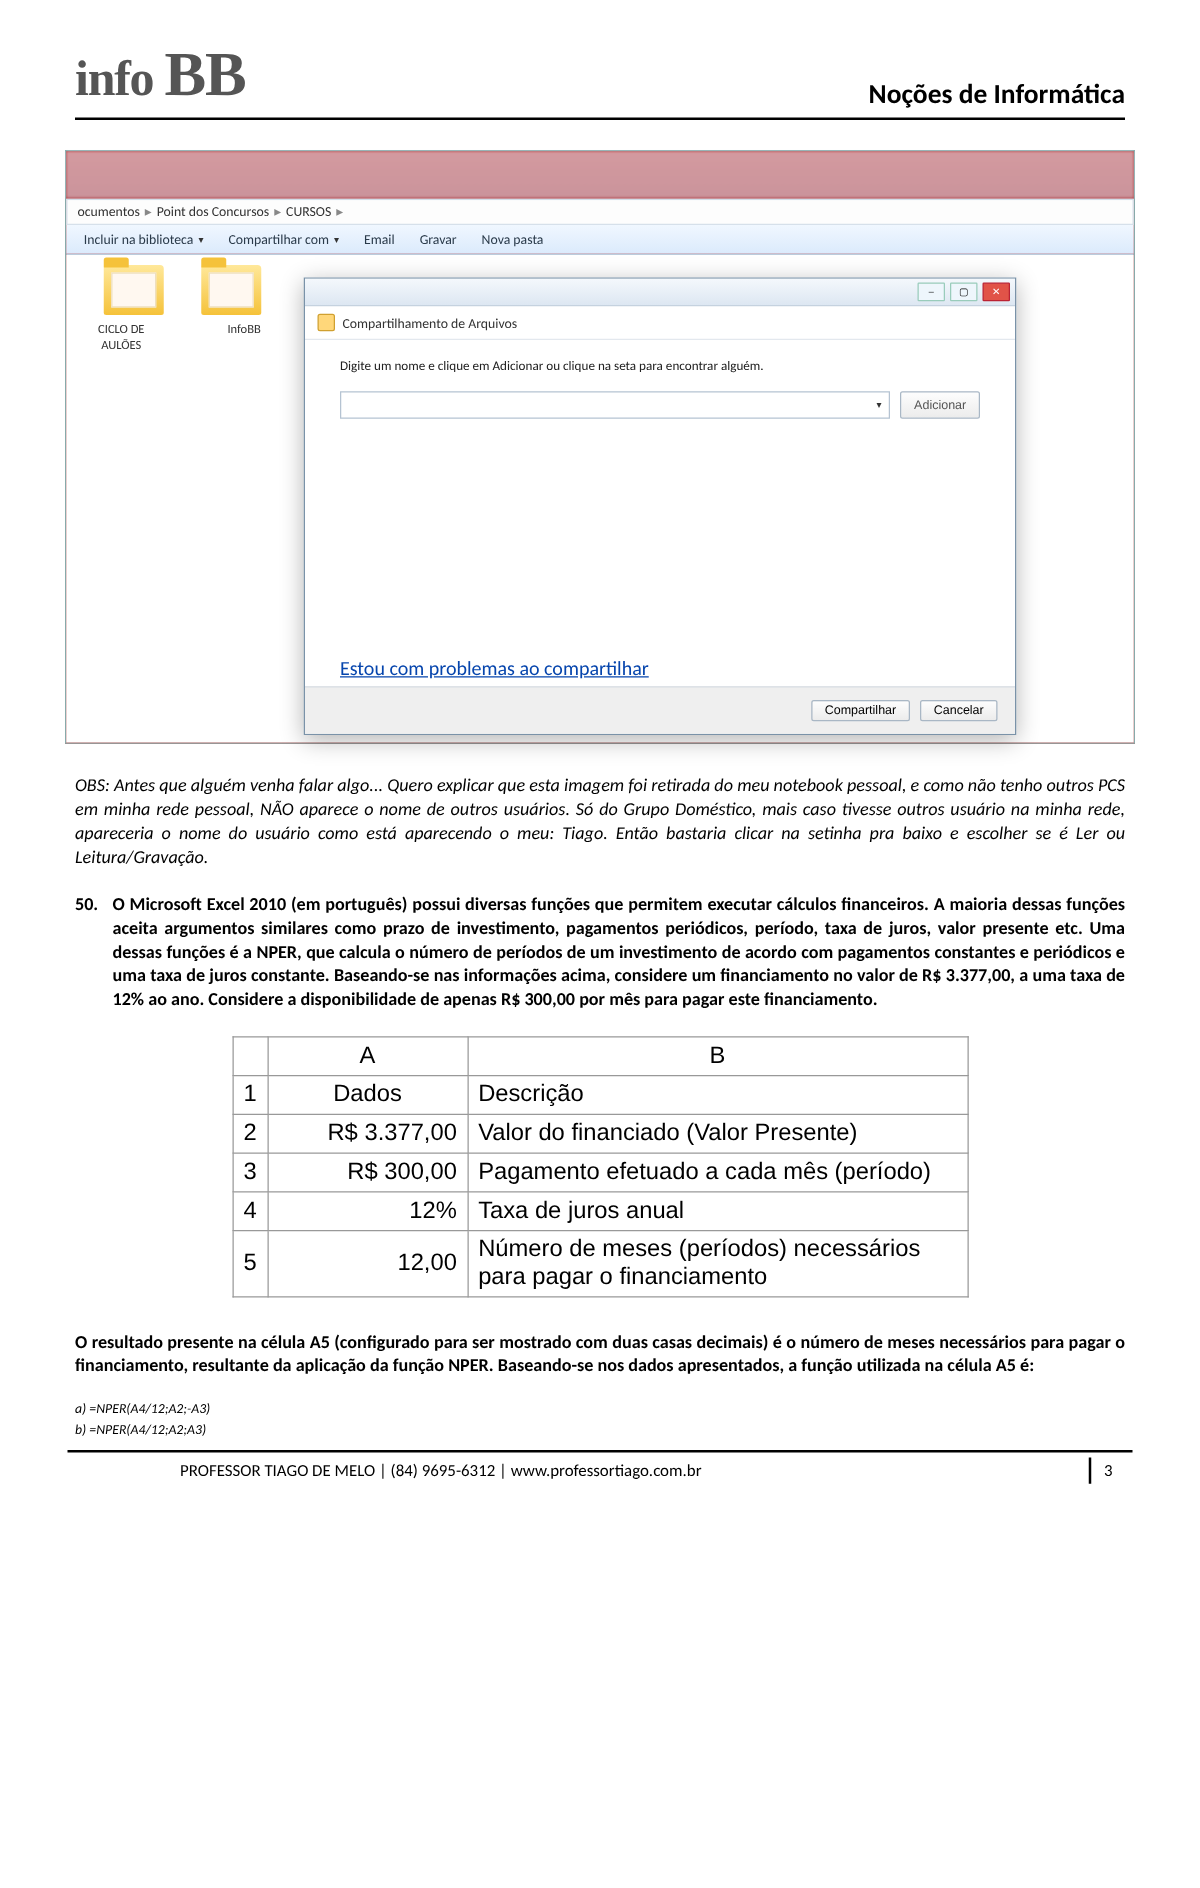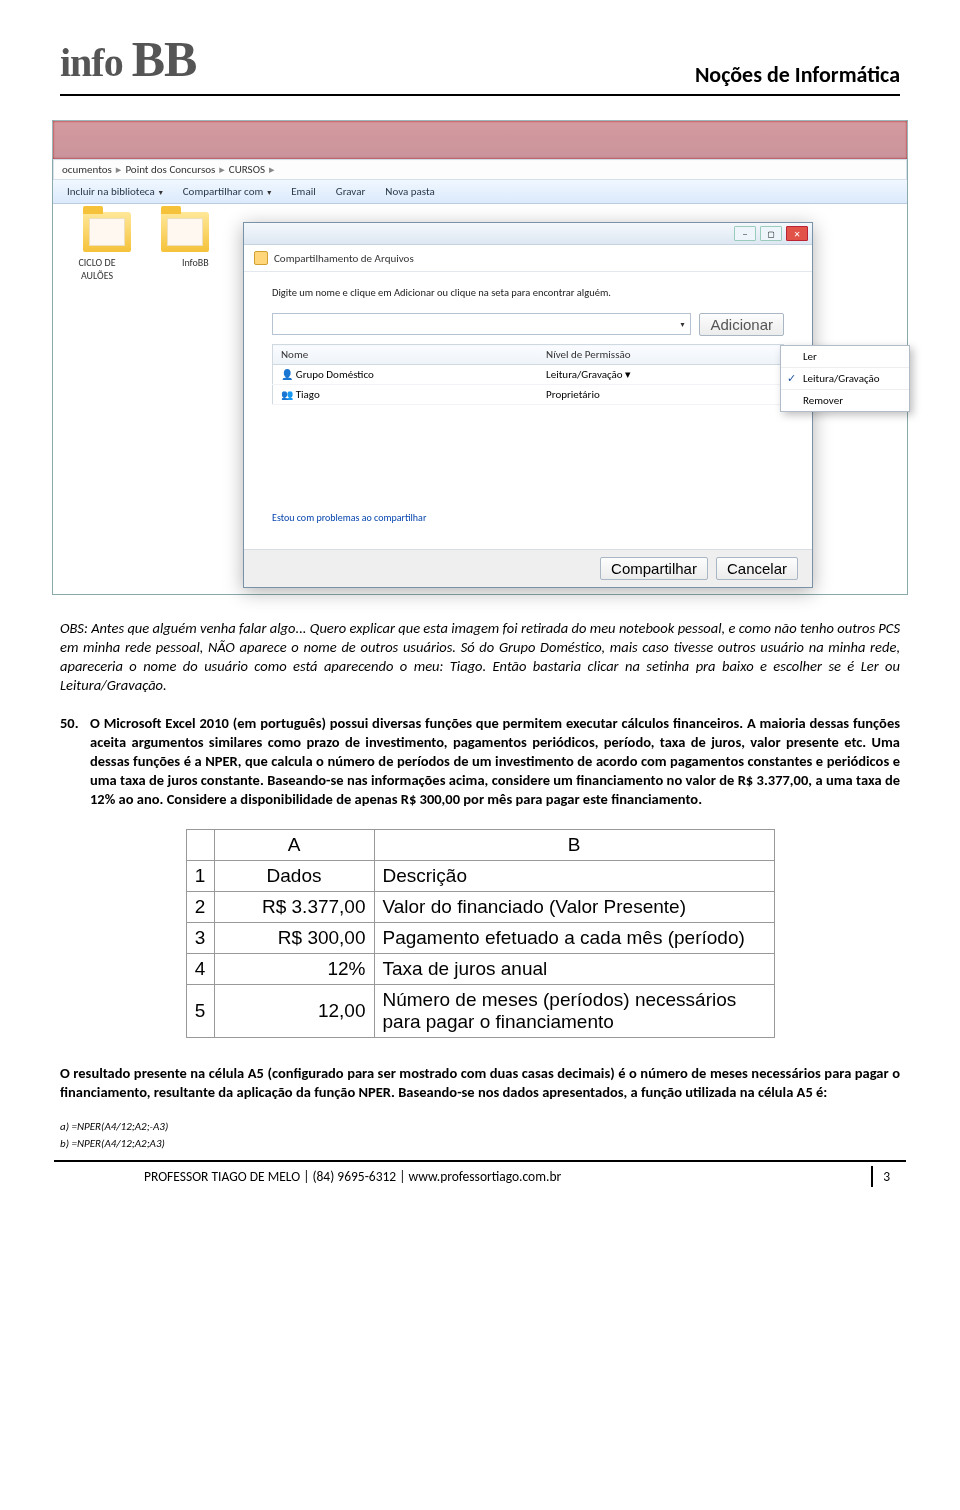--- a/index.html
+++ b/index.html
@@ -41,34 +41,34 @@
   }
   .winbtn { width: 22px; height: 15px; border: 1px solid #9cb; background: #eef6fc; font-size: 8px; display: flex; align-items: center; justify-content: center; border-radius: 1px;}
   .winbtn.close { background: #e15348; border-color: #b23; color: #fff; }
   .dialog-sub { display: flex; align-items: center; gap: 6px; padding: 6px 10px; font-size: 11px; color: #333; border-bottom: 1px solid #e3e8ee;}
   .dialog-sub .mini-icon { width: 14px; height: 14px; background: #ffd77a; border: 1px solid #d0a030; border-radius: 2px; }
   .dialog-inner { padding: 14px 28px 10px 28px; font-size: 11px; }
   .dlg-h { color: #003399; font-size: 13px; margin-bottom: 12px; }
   .dlg-sm { font-size: 10.5px; color: #222; margin-bottom: 14px; }
   .combo-row { display: flex; gap: 8px; margin-bottom: 8px; }
   .combo { flex: 1; height: 22px; border: 1px solid #b5c3d2; background: #fff; display: flex; align-items: center; justify-content: flex-end; padding: 0 6px; }
-  .btn-small { border: 1px solid #a9b7c5; background: linear-gradient(#fdfdfd,#ececec); font-size: 15px; padding: 2px 10px; border-radius: 2px; color: #555;}
+  .btn-small { border: 1px solid #a9b7c5; background: linear-gradient(#fdfdfd,#ececec); font-size: 10px; padding: 2px 10px; border-radius: 2px; color: #555;}
   .share-table { width: 100%; border: 1px solid #d0d8e0; font-size: 11px; border-collapse: collapse; }
   .share-table th { text-align: left; font-weight: normal; background: linear-gradient(#fafcff,#eef3f9); border-bottom: 1px solid #d0d8e0; padding: 3px 8px; color: #333; }
   .share-table td { padding: 3px 8px; border-bottom: 1px solid #f1f3f6; }
   .share-table td:first-child::before { content: "👥 "; font-size: 10px; }
   .share-table tr:nth-child(2) td:first-child::before { content: "👤 "; font-size: 10px; }
   .context-menu {
     position: absolute; top: 122px; right: -98px; width: 130px; background: #fff;
     border: 1px solid #b0bcc8; box-shadow: 3px 3px 8px rgba(0,0,0,.25); font-size: 11px; z-index: 5;
   }
   .context-menu div { padding: 4px 12px 4px 22px; position: relative; }
   .context-menu div + div { border-top: 1px solid #eee; }
   .context-menu .chk::before { content: "✓"; position: absolute; left: 6px; color: #1a4f9c; }
-  .link-help { color: #0645ad; font-size: 10px; position: absolute; left: 28px; bottom: 63px; }
+  .link-help { color: #0645ad; text-decoration: underline; font-size: 16px; position: absolute; left: 28px; bottom: 42px; }
   .dialog-footer { position: absolute; bottom: 0; left: 0; right: 0; height: 38px; background: #efefef; border-top: 1px solid #d7dde3; display: flex; justify-content: flex-end; align-items: center; gap: 8px; padding: 0 14px;}
   .dialog-footer .btn-small { color: #000; }
 
   
   .obs { font-style: italic; font-size: 14.5px; text-align: justify; margin-bottom: 18px; line-height: 1.32; }
   .q { font-size: 14.5px; text-align: justify; margin-bottom: 20px; line-height: 1.32; display: flex; }
   .q .num { font-weight: bold; width: 30px; flex-shrink: 0; }
   .q .body { flex: 1; font-weight: bold; }
 
   
@@ -143,41 +143,20 @@
         <span>Compartilhamento de Arquivos</span>
       </div>
       <div class="dialog-inner">
         <div class="dlg-sm">Digite um nome e clique em Adicionar ou clique na seta para encontrar alguém.</div>
         <div class="combo-row">
           <div class="combo">
               <span class="tri">▾</span>
             </div>
           <button class="btn-small">Adicionar</button>
         </div>
-        <table class="share-table">
-          <tbody>
-              <tr>
-            <th>Nome</th>
-            <th>Nível de Permissão</th>
-          </tr>
-          <tr>
-            <td>Grupo Doméstico</td>
-            <td>Leitura/Gravação ▾</td>
-          </tr>
-          <tr>
-            <td>Tiago</td>
-            <td>Proprietário</td>
-          </tr>
-        </tbody>
-          </table>
-        <div class="context-menu">
-          <div>Ler</div>
-          <div class="chk">Leitura/Gravação</div>
-          <div>Remover</div>
-        </div>
       </div>
       <a class="link-help">Estou com problemas ao compartilhar</a>
       <div class="dialog-footer">
         <button class="btn-small">Compartilhar</button>
         <button class="btn-small">Cancelar</button>
       </div>
     </div>
   </div>
 </div>
 

